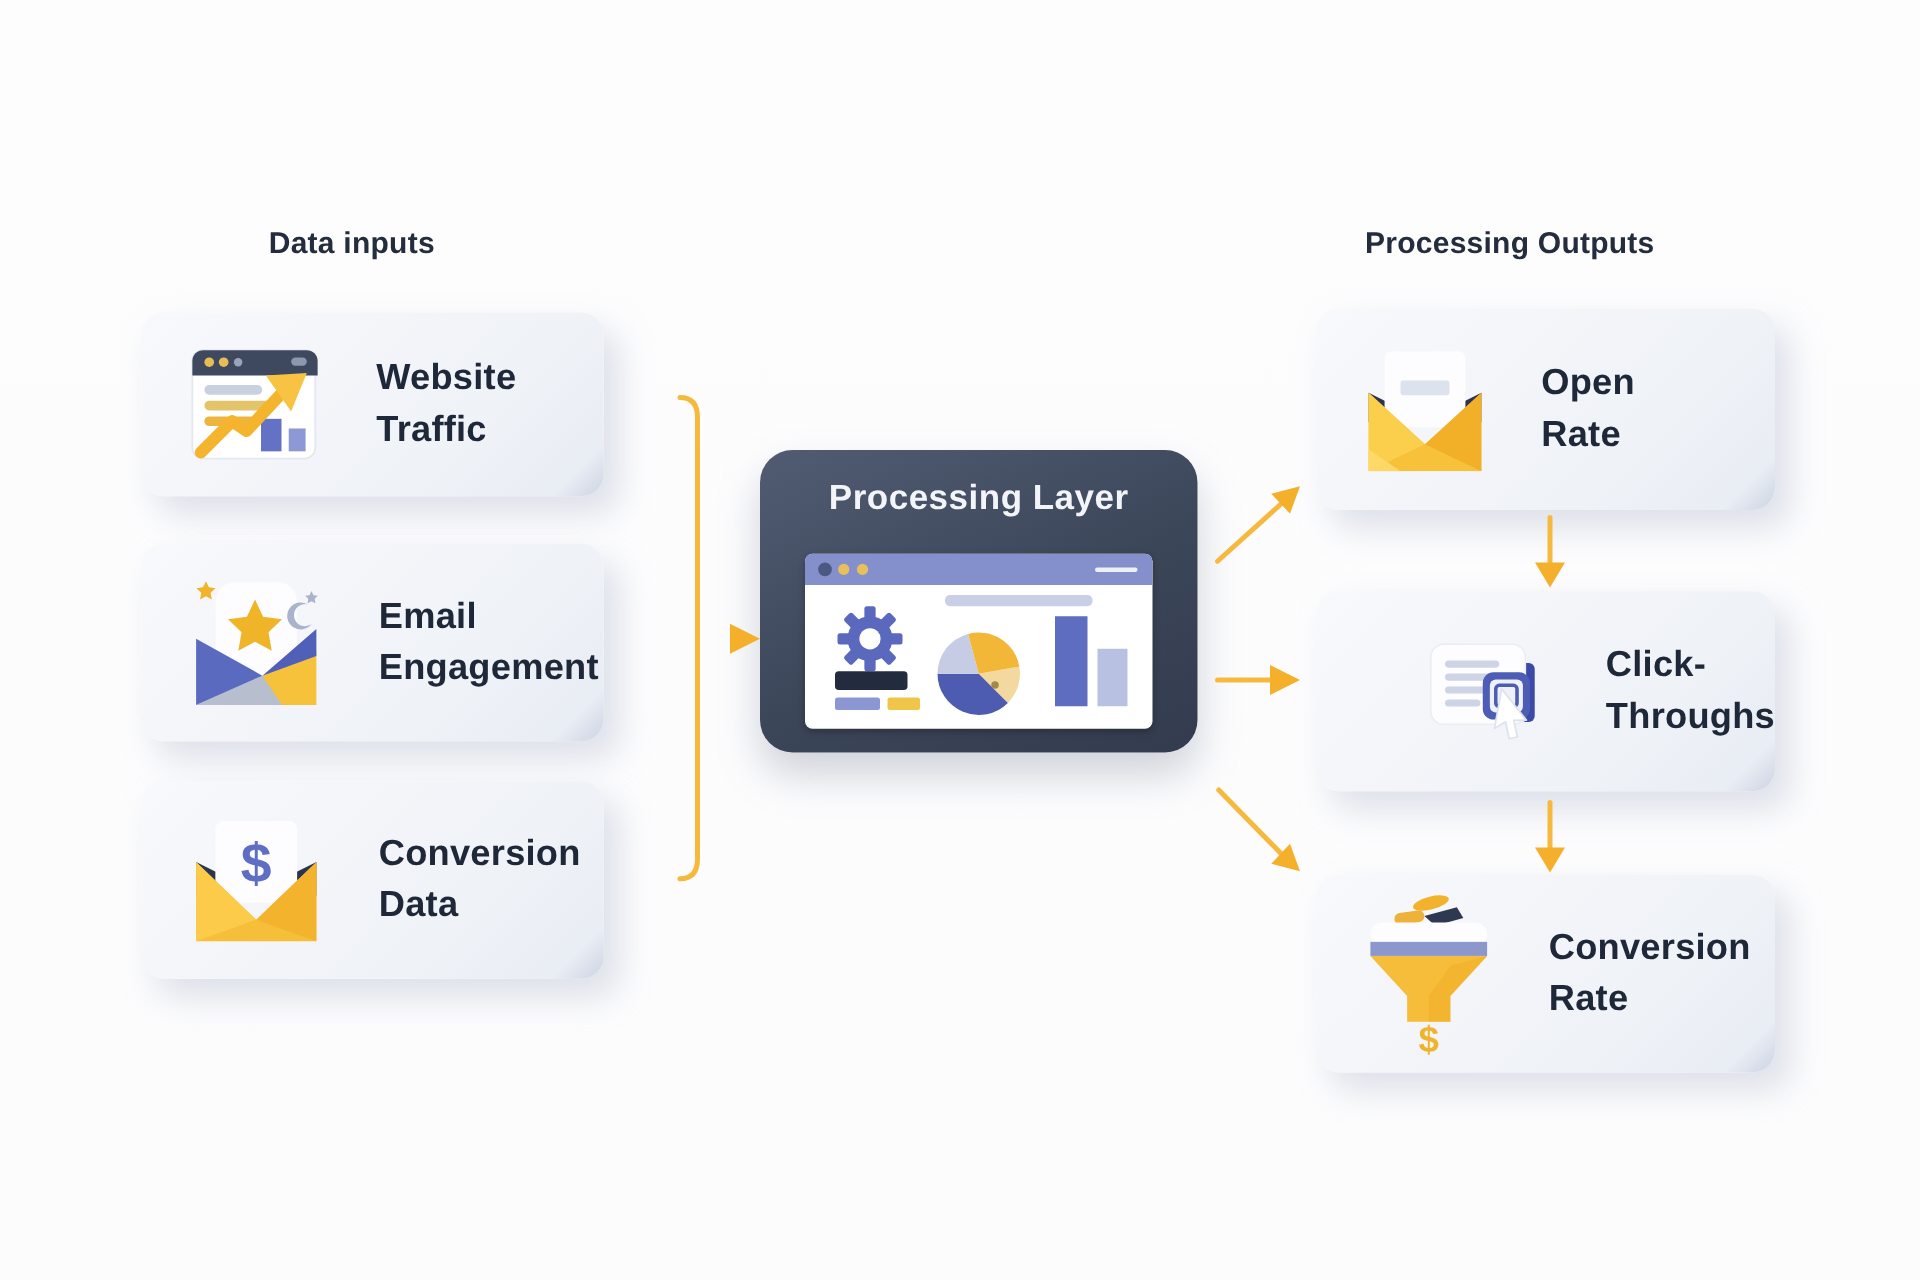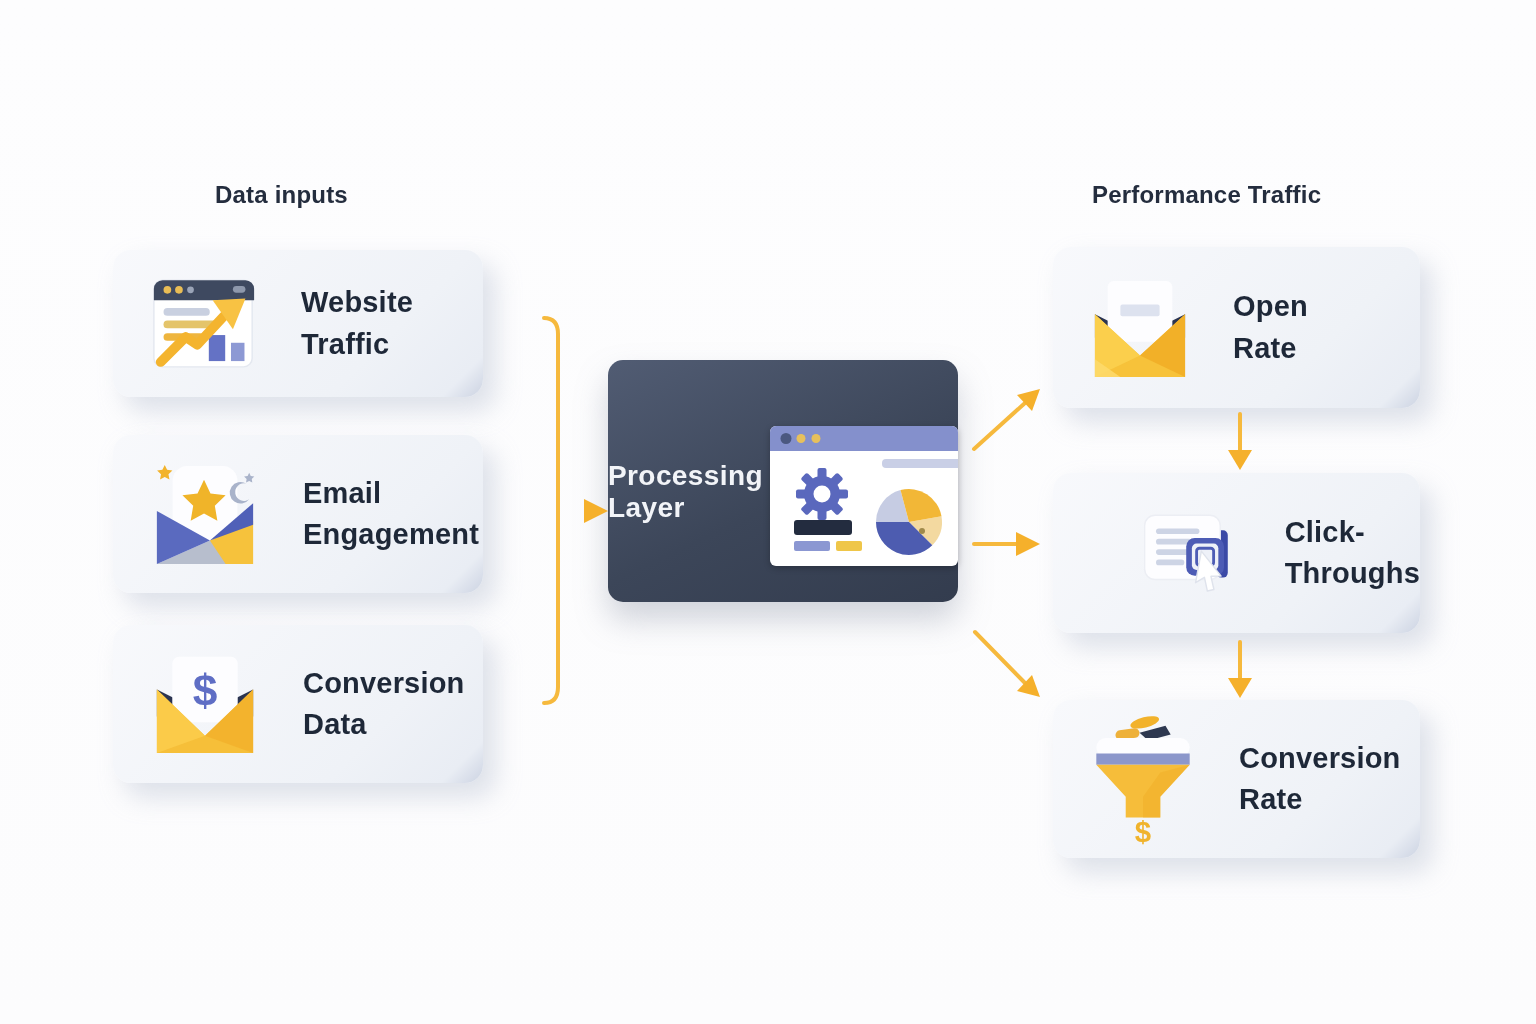--- a/index.html
+++ b/index.html
@@ -33,44 +33,44 @@
 
   .in-1  { left:113px;  top:250px; width:370px; height:147px; }
   .in-2  { left:113px;  top:435px; width:370px; height:158px; }
   .in-3  { left:113px;  top:625px; width:370px; height:158px; }
   .out-1 { left:1053px; top:247px; width:367px; height:161px;align-items:center; }
   .out-2 { left:1053px; top:473px; width:367px; height:160px;justify-content:flex-end; }
   .out-3 { left:1053px; top:700px; width:367px; height:158px; }
 
   .processing {
     position:absolute; left:608px; top:360px; width:350px; height:242px;
-    border-radius:15px;
+    border-radius:26px;
     background:linear-gradient(155deg,#515c73 0%,#3c4659 55%,#333c4e 100%);
     box-shadow:0 18px 32px rgba(125,135,155,.35);
-    display:flex; flex-direction:row; align-items:center;
+    display:flex; flex-direction:column; align-items:center;
   }
   .processing-title {
     margin-top:22px; font-size:28px; font-weight:700;
     color:#f2f4f8; letter-spacing:.4px;
   }
   .mini-browser {
     margin-top:29px; width:278px; height:140px;
     background:#ffffff; border-radius:6px; overflow:hidden;
     box-shadow:0 2px 6px rgba(0,0,0,.25);
   }
 
   .connectors { position:absolute; left:0; top:0; pointer-events:none; }
 </style>
 </head>
 <body>
 
 <div class="canvas">
 
   <div class="col-heading" id="heading-inputs">Data inputs</div>
-  <div class="col-heading" id="heading-outputs">Performance Traffic</div>
+  <div class="col-heading" id="heading-outputs">Processing Outputs</div>
 
   <section class="card in-1">
     <span class="icon">
       <svg width="106" height="97" viewBox="0 0 110 100">
         <rect x="3" y="5" width="102" height="90" rx="9" fill="#ffffff" stroke="#e4e8f0" stroke-width="1.5"></rect>
         <path d="M3,14 a9,9 0 0 1 9,-9 h86 a9,9 0 0 1 9,9 v12 H3 Z" fill="#3e4960"></path>
         <circle cx="17" cy="15" r="4" fill="#e9bd55"></circle>
         <circle cx="29" cy="15" r="4" fill="#e9bd55"></circle>
         <circle cx="41" cy="15" r="3.5" fill="#9aa4b8"></circle>
         <rect x="85" y="11" width="13" height="7" rx="3.5" fill="#8e98ac"></rect>

